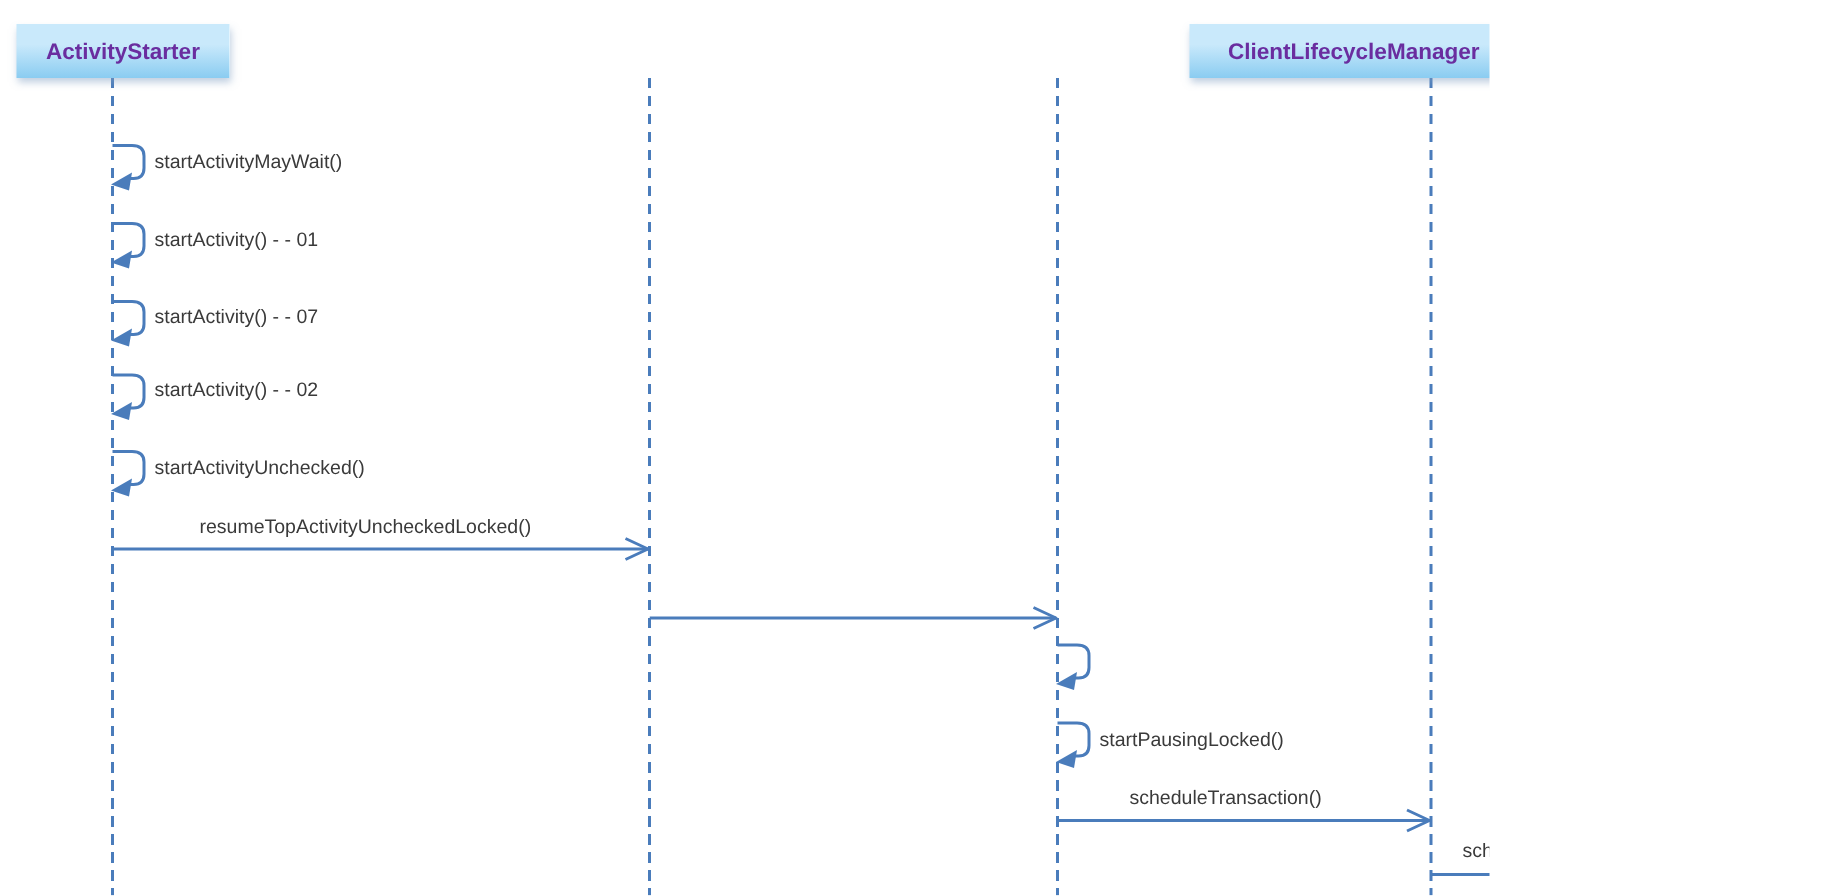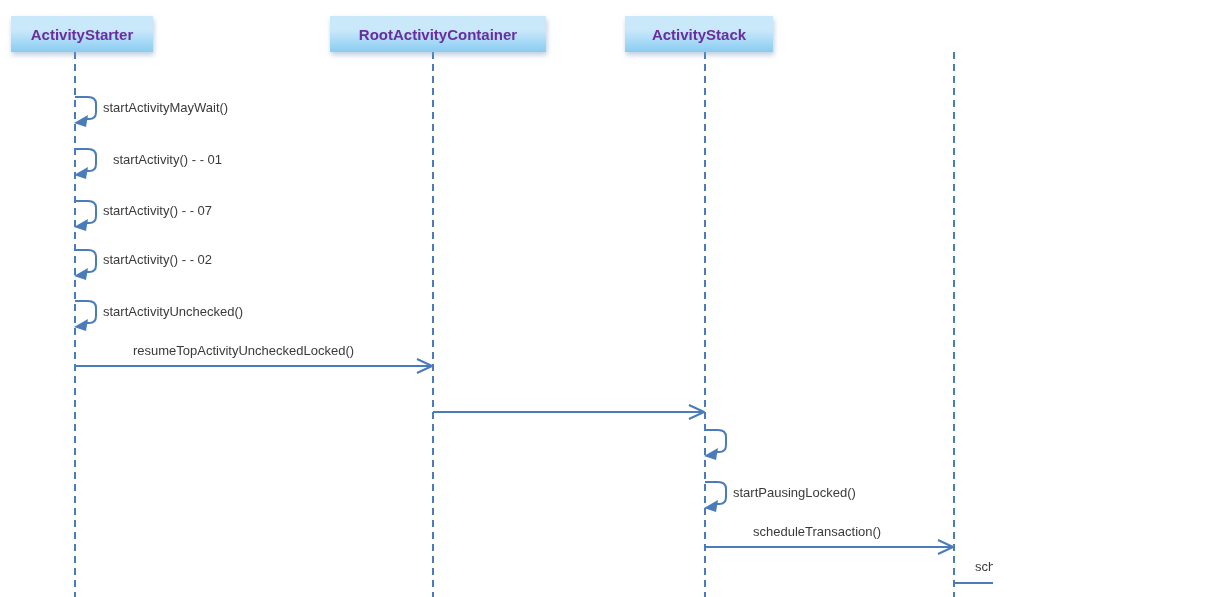--- a/index.html
+++ b/index.html
@@ -46,25 +46,22 @@
 
   <div class="lifeline" style="left:74px"></div>
   <div class="lifeline" style="left:432px"></div>
   <div class="lifeline" style="left:704px"></div>
   <div class="lifeline" style="left:953px"></div>
   <div class="lifeline" style="left:1135px"></div>
 
   <div class="participant" style="left:11px;width:142px">
       <span>ActivityStarter</span>
     </div>
-  <div class="participant" style="left:330px;width:216px">
-      <span>RootActivityContainer</span>
-    </div>
-  <div class="participant" style="left:625px;width:148px">
-      <span>ActivityStack</span>
+  <div class="participant" style="left:793px;width:219px">
+      <span>ClientLifecycleManager</span>
     </div>
 
   <svg class="loop" style="left:74px;top:95px" width="26" height="34" viewBox="0 0 26 34">
       <path class="stroke" d="M1,2 H14 Q22,2 22,9 V17 Q22,24 15,24 H11"></path>
       <polygon class="fillhead" points="0,28 14,20 12,32"></polygon>
     </svg>
   <svg class="loop" style="left:74px;top:147px" width="26" height="34" viewBox="0 0 26 34">
       <path class="stroke" d="M1,2 H14 Q22,2 22,9 V17 Q22,24 15,24 H11"></path>
       <polygon class="fillhead" points="0,28 14,20 12,32"></polygon>
     </svg>
@@ -101,21 +98,21 @@
   <svg class="arrow" style="left:705px;top:536px" width="251" height="22" viewBox="0 0 251 22">
       <line class="stroke" x1="0" y1="11" x2="248" y2="11"></line>
       <polyline class="stroke" points="233,4 248,11 233,18"></polyline>
     </svg>
   <svg class="arrow" style="left:954px;top:572px" width="184" height="22" viewBox="0 0 184 22">
       <line class="stroke" x1="0" y1="11" x2="181" y2="11"></line>
       <polyline class="stroke" points="166,4 181,11 166,18"></polyline>
     </svg>
 
   <div class="msg-label" style="left:103px;top:100px">startActivityMayWait()</div>
-  <div class="msg-label" style="left:113px;top:152px">startActivity() - - 01</div>
+  <div class="msg-label" style="left:103px;top:152px">startActivity() - - 01</div>
   <div class="msg-label" style="left:103px;top:203px">startActivity() - - 07</div>
   <div class="msg-label" style="left:103px;top:252px">startActivity() - - 02</div>
   <div class="msg-label" style="left:103px;top:304px">startActivityUnchecked()</div>
   <div class="msg-label" style="left:133px;top:343px">resumeTopActivityUncheckedLocked()</div>
   <div class="msg-label" style="left:733px;top:485px">startPausingLocked()</div>
   <div class="msg-label" style="left:753px;top:524px">scheduleTransaction()</div>
   <div class="msg-label" style="left:975px;top:559px">scheduleTransaction()</div>
 
   <div class="watermark">@稀土掘金技术社区</div>
 

